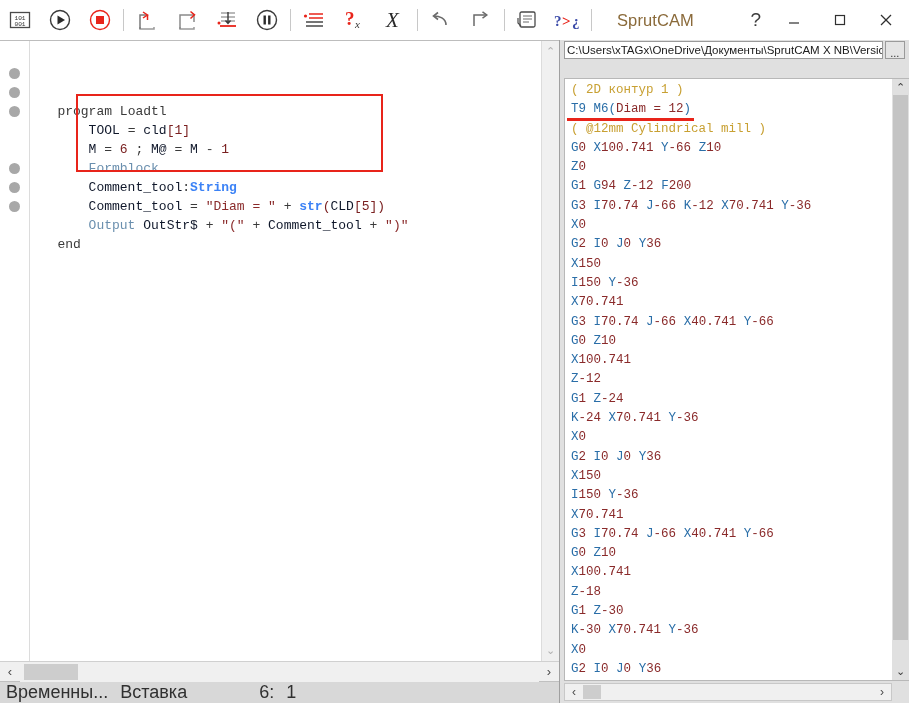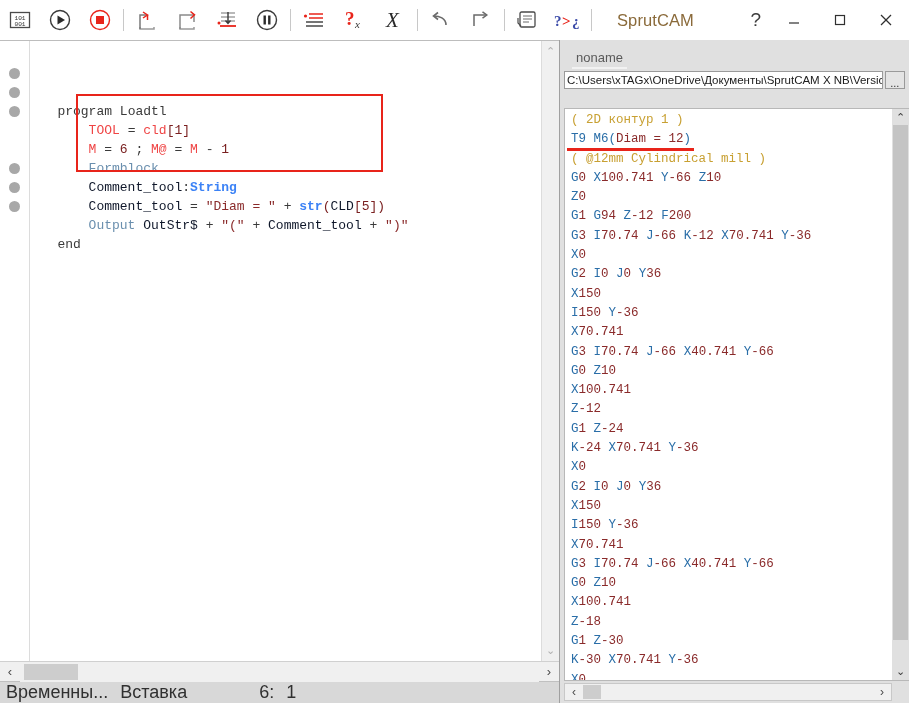--- a/index.html
+++ b/index.html
@@ -120,21 +120,21 @@
     font-family: "Liberation Mono", monospace;
     font-size: 13px;
     line-height: 19px;
     overflow: hidden;
     white-space: pre;
   }
   .cline { height: 19px; white-space: pre; }
   
   .k-def   { color: #3a3a3a; margin-top: 40px; }      
   .k-id    { color: #3a3a3a; }
-  .k-var   { color: #ef4444; }      
+  .k-var   { color: #0f172a; }      
   .k-num   { color: #7a2020; }
   .k-op    { color: #3a3a3a; }
   .k-blue  { color: #6a8fae; }      
   .k-gray  { color: #0f172a; }
   .k-type  { color: #3b82f6; font-weight: bold; }      
   .k-str   { color: #8a2a2a; }
   .k-brk   { color: #7a2020; }
 
   .redbox {
     position: absolute;
@@ -490,23 +490,20 @@
         <div class="sb-cell">Временны...</div>
         <div class="sb-cell">Вставка</div>
         <div class="sb-sep-space"></div>
         <div class="sb-cell">6:</div>
         <div class="sb-cell">1</div>
       </div>
     </div>
 
     <div class="rightpane">
 
-      <div class="rtabstrip">
-        <div class="rtab active">noname</div>
-      </div>
 
       <div class="pathrow">
         <div class="pathinput">C:\Users\xTAGx\OneDrive\Документы\SprutCAM X NB\Version 17</div>
         <div class="pathbtn">...</div>
       </div>
 
       <div class="gwrap">
         <div class="gcode" id="gcodearea"><div class="gline" style="position: relative;"><span class="g-comment">( 2D контур 1 )</span></div><div class="gline" style="position: relative;"><span class="g-code">T9 M6(</span><span class="g-coord">Diam = 12</span><span class="g-code">)</span><div class="underline-red" style="left: -4px; bottom: -1px; width: 126.8px;"></div></div><div class="gline" style="position: relative;"><span class="g-comment">( @12mm Cylindrical mill )</span></div><div class="gline" style="position: relative;"><span class="g-code">G</span><span class="g-coord">0</span> <span class="g-code">X</span><span class="g-coord">100.741</span> <span class="g-code">Y</span><span class="g-coord">-66</span> <span class="g-code">Z</span><span class="g-coord">10</span></div><div class="gline" style="position: relative;"><span class="g-code">Z</span><span class="g-coord">0</span></div><div class="gline" style="position: relative;"><span class="g-code">G</span><span class="g-coord">1</span> <span class="g-code">G</span><span class="g-coord">94</span> <span class="g-code">Z</span><span class="g-coord">-12</span> <span class="g-code">F</span><span class="g-coord">200</span></div><div class="gline" style="position: relative;"><span class="g-code">G</span><span class="g-coord">3</span> <span class="g-code">I</span><span class="g-coord">70.74</span> <span class="g-code">J</span><span class="g-coord">-66</span> <span class="g-code">K</span><span class="g-coord">-12</span> <span class="g-code">X</span><span class="g-coord">70.741</span> <span class="g-code">Y</span><span class="g-coord">-36</span></div><div class="gline" style="position: relative;"><span class="g-code">X</span><span class="g-coord">0</span></div><div class="gline" style="position: relative;"><span class="g-code">G</span><span class="g-coord">2</span> <span class="g-code">I</span><span class="g-coord">0</span> <span class="g-code">J</span><span class="g-coord">0</span> <span class="g-code">Y</span><span class="g-coord">36</span></div><div class="gline" style="position: relative;"><span class="g-code">X</span><span class="g-coord">150</span></div><div class="gline" style="position: relative;"><span class="g-code">I</span><span class="g-coord">150</span> <span class="g-code">Y</span><span class="g-coord">-36</span></div><div class="gline" style="position: relative;"><span class="g-code">X</span><span class="g-coord">70.741</span></div><div class="gline" style="position: relative;"><span class="g-code">G</span><span class="g-coord">3</span> <span class="g-code">I</span><span class="g-coord">70.74</span> <span class="g-code">J</span><span class="g-coord">-66</span> <span class="g-code">X</span><span class="g-coord">40.741</span> <span class="g-code">Y</span><span class="g-coord">-66</span></div><div class="gline" style="position: relative;"><span class="g-code">G</span><span class="g-coord">0</span> <span class="g-code">Z</span><span class="g-coord">10</span></div><div class="gline" style="position: relative;"><span class="g-code">X</span><span class="g-coord">100.741</span></div><div class="gline" style="position: relative;"><span class="g-code">Z</span><span class="g-coord">-12</span></div><div class="gline" style="position: relative;"><span class="g-code">G</span><span class="g-coord">1</span> <span class="g-code">Z</span><span class="g-coord">-24</span></div><div class="gline" style="position: relative;"><span class="g-code">K</span><span class="g-coord">-24</span> <span class="g-code">X</span><span class="g-coord">70.741</span> <span class="g-code">Y</span><span class="g-coord">-36</span></div><div class="gline" style="position: relative;"><span class="g-code">X</span><span class="g-coord">0</span></div><div class="gline" style="position: relative;"><span class="g-code">G</span><span class="g-coord">2</span> <span class="g-code">I</span><span class="g-coord">0</span> <span class="g-code">J</span><span class="g-coord">0</span> <span class="g-code">Y</span><span class="g-coord">36</span></div><div class="gline" style="position: relative;"><span class="g-code">X</span><span class="g-coord">150</span></div><div class="gline" style="position: relative;"><span class="g-code">I</span><span class="g-coord">150</span> <span class="g-code">Y</span><span class="g-coord">-36</span></div><div class="gline" style="position: relative;"><span class="g-code">X</span><span class="g-coord">70.741</span></div><div class="gline" style="position: relative;"><span class="g-code">G</span><span class="g-coord">3</span> <span class="g-code">I</span><span class="g-coord">70.74</span> <span class="g-code">J</span><span class="g-coord">-66</span> <span class="g-code">X</span><span class="g-coord">40.741</span> <span class="g-code">Y</span><span class="g-coord">-66</span></div><div class="gline" style="position: relative;"><span class="g-code">G</span><span class="g-coord">0</span> <span class="g-code">Z</span><span class="g-coord">10</span></div><div class="gline" style="position: relative;"><span class="g-code">X</span><span class="g-coord">100.741</span></div><div class="gline" style="position: relative;"><span class="g-code">Z</span><span class="g-coord">-18</span></div><div class="gline" style="position: relative;"><span class="g-code">G</span><span class="g-coord">1</span> <span class="g-code">Z</span><span class="g-coord">-30</span></div><div class="gline" style="position: relative;"><span class="g-code">K</span><span class="g-coord">-30</span> <span class="g-code">X</span><span class="g-coord">70.741</span> <span class="g-code">Y</span><span class="g-coord">-36</span></div><div class="gline" style="position: relative;"><span class="g-code">X</span><span class="g-coord">0</span></div><div class="gline" style="position: relative;"><span class="g-code">G</span><span class="g-coord">2</span> <span class="g-code">I</span><span class="g-coord">0</span> <span class="g-code">J</span><span class="g-coord">0</span> <span class="g-code">Y</span><span class="g-coord">36</span></div></div>
         <div class="rvscroll">
           <span class="rvs-arrow">⌃</span>

